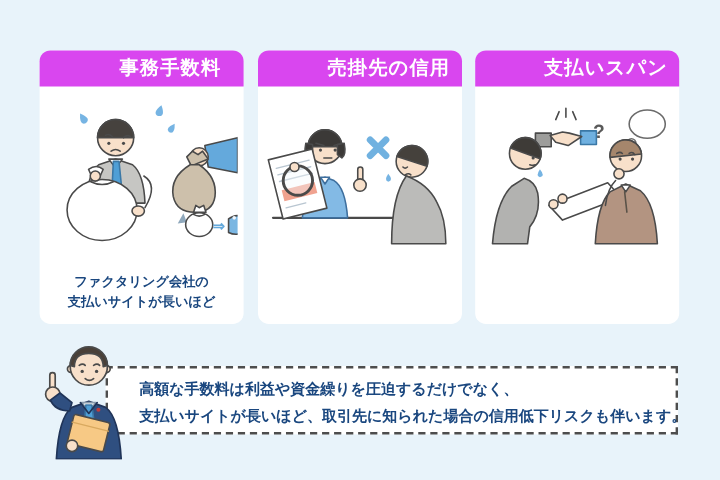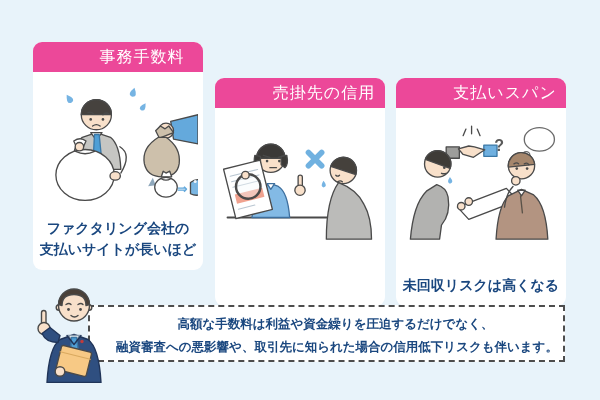--- a/index.html
+++ b/index.html
@@ -6,46 +6,45 @@
   body{
     width:600px;height:400px;position:relative;overflow:hidden;
     background:#e8f3fa;
     font-family:"Liberation Sans",sans-serif;
   }
   .card{
     position:absolute;top:42px;width:170px;height:228px;
     background:#ffffff;border-radius:9px;
   }
   .card1{left:33px;}
-  .card2{left:215px;margin-top:36px;}
-  .card3{left:396px;margin-top:36px;}
+  .card2{left:215px;}
+  .card3{left:396px;}
   .card-header{
-    height:30px;border-radius:9px 9px 0 0;background:#ec4899;
+    height:30px;border-radius:9px 9px 0 0;background:#d946ef;
     display:flex;align-items:center;justify-content:center;
-    color:#fff;font-weight:normal;font-size:16px;letter-spacing:1px;padding-left:48px;
+    color:#fff;font-weight:bold;font-size:16px;letter-spacing:1px;padding-left:48px;
   }
   .card-illustration{
     height:128px;display:flex;align-items:center;justify-content:center;
     margin-top:6px;
   }
   .card-illustration svg{width:160px;height:126px;}
   .card-caption{
     position:absolute;bottom:10px;left:0;right:0;text-align:center;
-    font-size:14px;font-weight:bold;color:#1a477f;line-height:1.5;
+    font-size:11px;font-weight:bold;color:#1a477f;line-height:1.5;
   }
   .note-box{
     position:absolute;left:88px;top:305px;width:477px;height:57px;
     box-sizing:border-box;background:#ffffff;
     border:2px dashed #4d4d4d;
     padding:6px 8px 0 26px;
   }
   .note-line{
     font-size:12.5px;font-weight:bold;color:#1a477f;line-height:1.84;
     white-space:nowrap;
-    text-align:center;
   }
   .advisor{
     position:absolute;left:30px;top:280px;width:84px;height:103px;z-index:3;
   }
   .advisor svg{width:84px;height:103px;}
 </style>
 </head>
 <body>
 
 <div class="card card1">
@@ -182,27 +181,26 @@
         <circle cx="134" cy="55" r="1.4" fill="#4a4a4a" stroke="none"></circle>
         <path d="M101 130 q2 -35 13 -46 l14 -7 l13 6 q13 11 15 47 z" fill="#b39481"></path>
         <path d="M124 78 l4 6 l4 -6 z" fill="#ffffff"></path>
         <path d="M127 84 l2 18" stroke="#5a5248"></path>
         <path d="M110 96 q2 -15 9 -22" fill="none"></path>
         <circle cx="122" cy="68" r="4.5" fill="#f8e0ca"></circle>
       </g>
     </svg>
   </div>
   <div class="card-caption">
-    <div>未回収リスクは高くなる</div>
   </div>
 </div>
 
 <div class="note-box">
   <div class="note-line">高額な手数料は利益や資金繰りを圧迫するだけでなく、</div>
-  <div class="note-line">融資審査への悪影響や、取引先に知られた場合の信用低下リスクも伴います。</div>
+  <div class="note-line">支払いサイトが長いほど、取引先に知られた場合の信用低下リスクも伴います。</div>
 </div>
 
 <div class="advisor">
   <svg viewBox="0 0 84 102">
     <g stroke="#4a4a4a" stroke-width="1.4" stroke-linejoin="round" stroke-linecap="round">
 
       <rect x="11.5" y="30" width="4.5" height="15" rx="2.2" fill="#f8e0ca"></rect>
       <circle cx="14" cy="48" r="6" fill="#f8e0ca"></circle>
 
       <circle cx="29" cy="27" r="2.8" fill="#f8e0ca"></circle>

